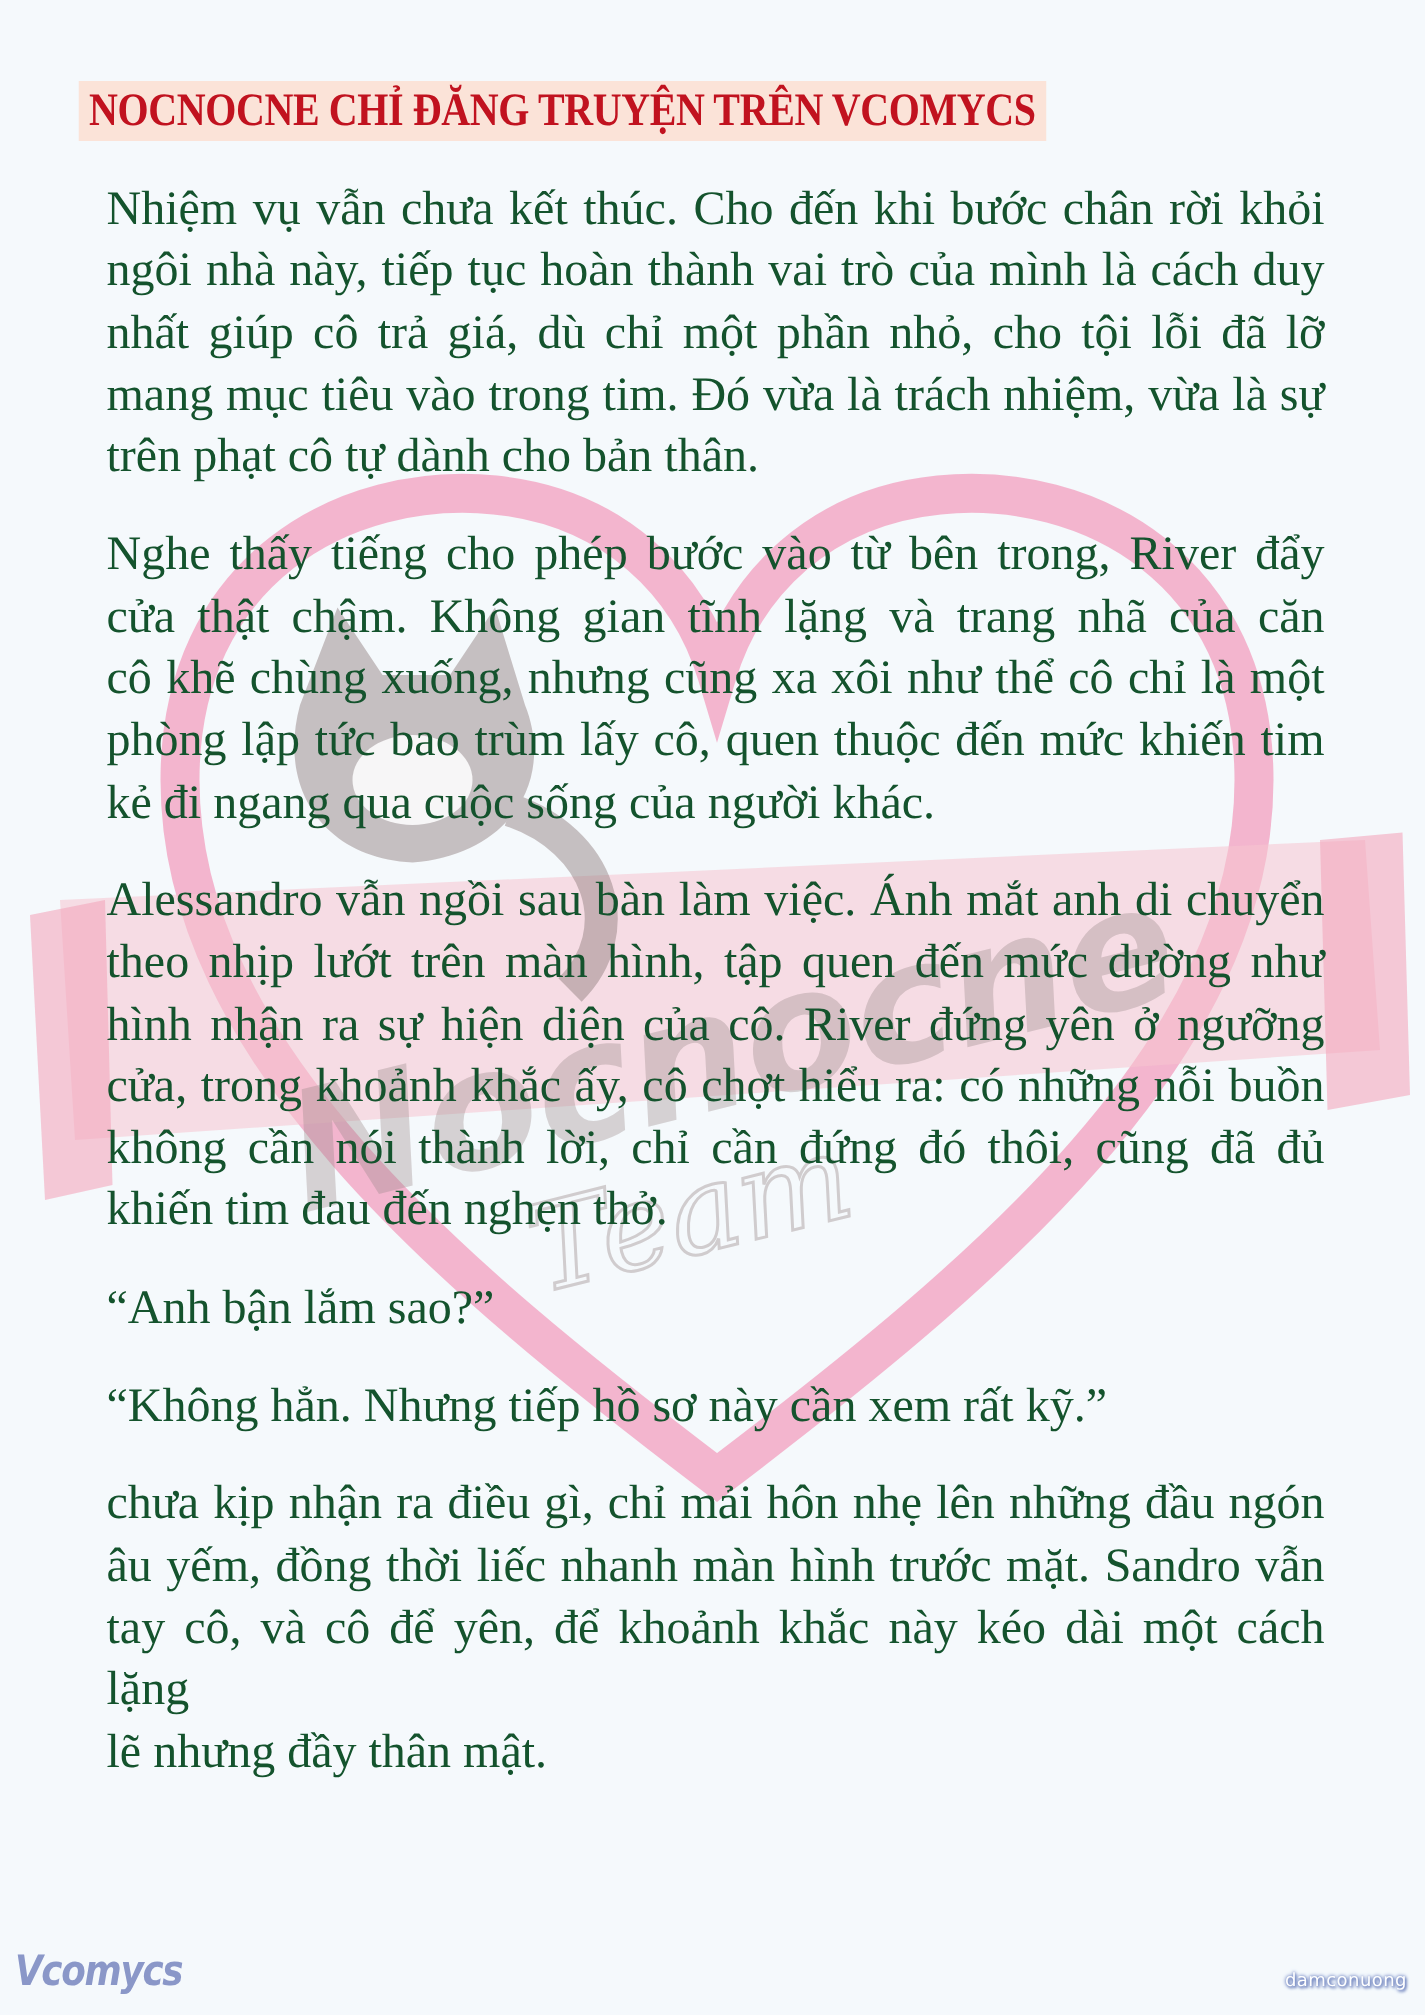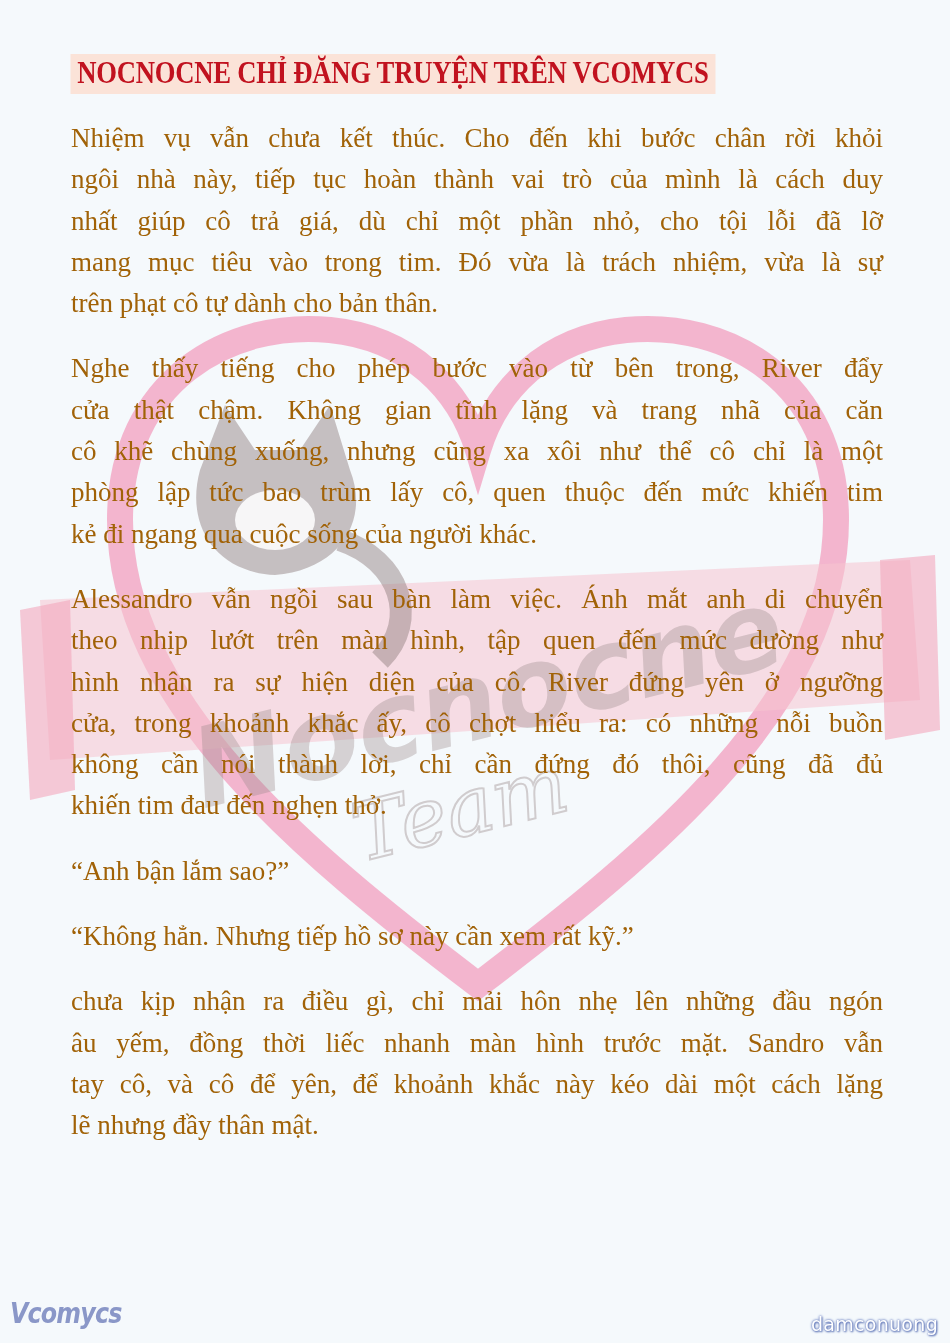--- a/index.html
+++ b/index.html
@@ -6,54 +6,54 @@
     html, body {
       width: 950px; height: 1343px; overflow: hidden;
       background: #f5f9fc;
     }
     body { position: relative; font-family: "Liberation Serif", "DejaVu Serif", serif; }
     .page { position: absolute; left: 0; top: 0; width: 950px; height: 1343px; }
 
     
     .wm { position: absolute; left: 0; top: 0; width: 950px; height: 1343px; pointer-events: none; }
 
-    .title-wrap { position: absolute; top: 54px; left: 0; width: 786px; text-align: center; }
+    .title-wrap { position: absolute; top: 54px; left: 0; width: 786px; }
     .title {
       display: inline-block;
       background: #fbe3d8;
       color: #c1121f;
       font-family: "Liberation Serif", "DejaVu Serif", serif;
       font-weight: bold;
       font-size: 31px;
       letter-spacing: -0.3px;
       padding: 2px 8px 4px 8px;
       line-height: 34px;
       transform: scaleX(0.86);
       transform-origin: center;
     }
 
     .body {
       position: absolute; left: 71px; top: 118px; width: 812px;
-      color: #a16207;
-      font-size: 27px;
+      color: #14532d;
+      font-size: 32px;
       line-height: 41.3px;
     }
     .para { margin-bottom: 24px; }
     .line { white-space: nowrap; display: block; }
     .line.j { text-align-last: justify; text-align: justify; white-space: normal; }
 
     .footer-logo {
       position: absolute; left: 10px; top: 1297px;
       font-family: "DejaVu Sans", sans-serif; font-style: italic; font-weight: bold;
       font-size: 28px; color: #8a97c8; letter-spacing: -1px;
       transform: scaleX(0.85); transform-origin: left;
     }
     .footer-credit {
       position: absolute; right: 12px; top: 1313px;
-      font-family: "DejaVu Sans", sans-serif; font-size: 19px;
+      font-family: "DejaVu Sans", sans-serif; font-size: 12px;
       color: #ffffff; letter-spacing: 0.3px;
       text-shadow: 0 0 2px #6d83c2, 0 0 3px #6d83c2, 1px 1px 2px #5a6fb0;
     }
   </style>
 </head>
 <body>
 
 <div class="page">
 
   <svg class="wm" viewBox="0 0 950 1343">

